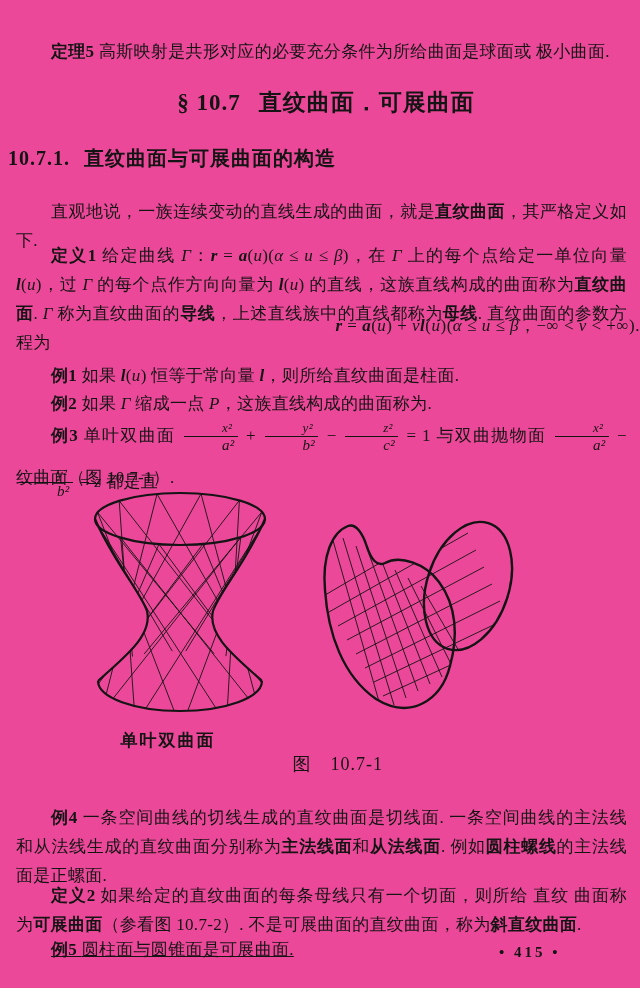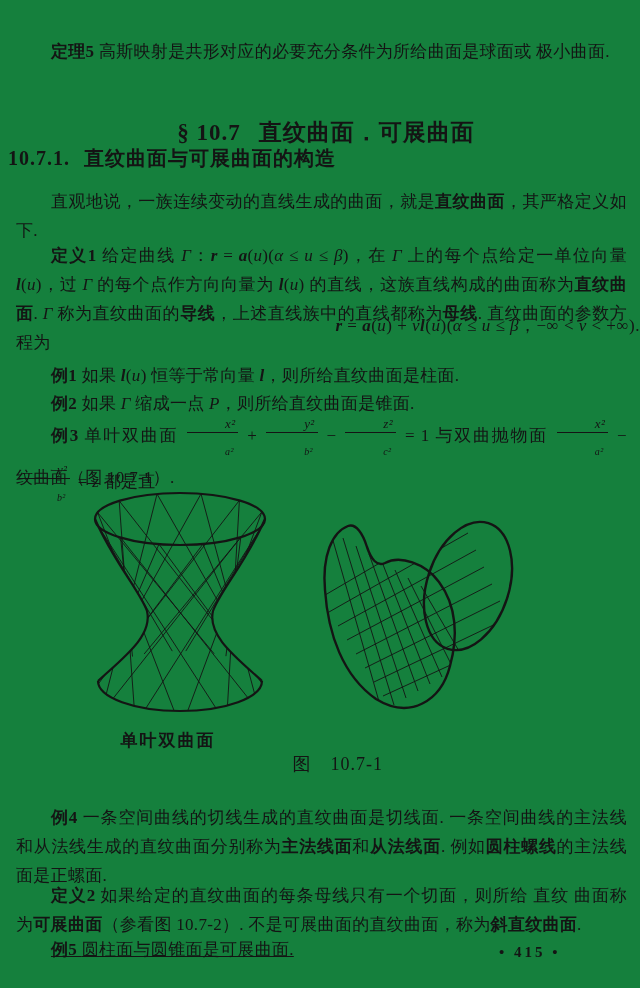--- a/index.html
+++ b/index.html
@@ -1,18 +1,18 @@
 <!DOCTYPE html>
 <html><head>
 <meta charset="utf-8">
 <style>
   html,body{margin:0;padding:0;background:#d9d9d9;}
   .page{
     position:relative; width:640px; height:988px; margin:0 auto;
-    background:#15803d; color:#141414; overflow:hidden;
+    background:#ec4899; color:#141414; overflow:hidden;
     font-family:"Liberation Serif","DejaVu Serif",serif;
   }
   .tblock{
     position:absolute; left:16px; right:13px;
     font-size:17px; line-height:29px; text-align:justify;
     letter-spacing:0.3px;
   }
   .indent{text-indent:35px;}
   .bld{font-weight:700;}
   .ita{font-style:italic;}
@@ -29,54 +29,54 @@
   .h-sub .num{margin-right:14px;font-weight:700;}
   .formula{
     position:absolute; left:0; right:0; text-align:right;
     font-size:17px; letter-spacing:0.5px;
   }
   .frac{
     display:inline-block; vertical-align:middle; 
     line-height:1.05; margin:0 3px; font-style:italic;
   }
   .frac .num{display:block; font-size:13px; padding:0 3px 1px;}
-  .frac .den{display:block; font-size:10px; padding:14px 3px 0; border-top:1.4px solid #141414;}
+  .frac .den{display:block; font-size:15px; padding:1px 3px 0; border-top:1.4px solid #141414;}
   .ex3line{line-height:46px;}
   .figlabel{
     position:absolute; font-size:17px; font-weight:700; letter-spacing:2px;
     text-align:center;
   }
   .figcaption{
     position:absolute; font-size:18px; letter-spacing:1px; text-align:right;
   }
   .pageno{
     position:absolute; font-size:15px; font-weight:700; letter-spacing:3px;
   }
   svg{position:absolute; overflow:visible;}
 </style>
 </head>
 <body>
 
 <div class="page">
 
   <p class="tblock indent" style="top:20px;"><span class="bld">定理5 </span><span> 高斯映射是共形对应的必要充分条件为所给曲面是球面或 极小曲面.</span></p>
 
-  <h1 class="h-section" style="top:102px;padding-left:12px;"><span class="num">§ 10.7</span><span>直纹曲面．可展曲面</span></h1>
+  <h1 class="h-section" style="top:72px;padding-left:12px;"><span class="num">§ 10.7</span><span>直纹曲面．可展曲面</span></h1>
 
   <h2 class="h-sub" style="top:128px;"><span class="num">10.7.1.</span><span>直纹曲面与可展曲面的构造</span></h2>
 
-  <p class="tblock indent" style="top:170px;"><span>直观地说，一族连续变动的直线生成的曲面，就是</span><span class="bld">直纹曲面</span><span>，其严格定义如下.</span></p>
+  <p class="tblock indent" style="top:180px;"><span>直观地说，一族连续变动的直线生成的曲面，就是</span><span class="bld">直纹曲面</span><span>，其严格定义如下.</span></p>
 
   <p class="tblock indent" style="top:224px;"><span class="bld">定义1 </span><span> 给定曲线 </span><span class="ita">Γ</span><span>：</span><span class="bld ita">r</span><span> = </span><span class="bld ita">a</span><span>(</span><span class="ita">u</span><span>)(</span><span class="ita">α</span><span> ≤ </span><span class="ita">u</span><span> ≤ </span><span class="ita">β</span><span>)，在 </span><span class="ita">Γ</span><span> 上的每个点给定一单位向量 </span><span class="bld ita">l</span><span>(</span><span class="ita">u</span><span>)，过 </span><span class="ita">Γ</span><span> 的每个点作方向向量为 </span><span class="bld ita">l</span><span>(</span><span class="ita">u</span><span>)</span><span> 的直线，这族直线构成的曲面称为</span><span class="bld">直纹曲面</span><span>. </span><span class="ita">Γ</span><span> 称为直纹曲面的</span><span class="bld">导线</span><span>，上述直线族中的直线都称为</span><span class="bld">母线</span><span>. 直纹曲面的参数方程为</span></p>
 
   <div class="formula" style="top:314px;"><span class="bld ita">r</span><span> = </span><span class="bld ita">a</span><span>(</span><span class="ita">u</span><span>) + </span><span class="ita">v</span><span class="bld ita">l</span><span>(</span><span class="ita">u</span><span>)(</span><span class="ita">α</span><span> ≤ </span><span class="ita">u</span><span> ≤ </span><span class="ita">β</span><span>，−∞ &lt; </span><span class="ita">v</span><span> &lt; +∞).</span></div>
 
   <p class="tblock indent" style="top:344px;"><span class="bld">例1 </span><span> 如果 </span><span class="bld ita">l</span><span>(</span><span class="ita">u</span><span>) 恒等于常向量 </span><span class="bld ita">l</span><span>，则所给直纹曲面是柱面.</span></p>
 
-  <p class="tblock indent" style="top:372px;"><span class="bld">例2 </span><span> 如果 </span><span class="ita">Γ</span><span> 缩成一点 </span><span class="ita">P</span><span>，则所给直纹曲面是锥面.</span></p>
+  <p class="tblock indent" style="top:372px;"><span class="bld">例2 </span><span> 如果 </span><span class="ita">Γ</span><span> 缩成一点 </span><span class="ita">P</span><span>，这族直线构成的曲面称为.</span></p>
 
   <p class="tblock indent ex3line" style="top:396px;"><span class="bld">例3 </span><span> 单叶双曲面 </span><span class="frac"><span class="num">x²</span><span class="den">a²</span></span><span> + </span><span class="frac"><span class="num">y²</span><span class="den">b²</span></span><span> − </span><span class="frac"><span class="num">z²</span><span class="den">c²</span></span><span> = 1  与双曲抛物面 </span><span class="frac"><span class="num">x²</span><span class="den">a²</span></span><span> − </span><span class="frac"><span class="num">y²</span><span class="den">b²</span></span><span> = </span><span class="ita">z</span><span>  都是直</span></p>
 
   <p class="tblock" style="top:446px;"><span>纹曲面（图 10.7-1）.</span></p>
 
   <svg id="fig-hyperboloid" style="left:85px; top:486px;" width="200" height="235" viewBox="0 0 200 235">
       <defs>
         <clipPath id="hclip">
           <path d="M10,33 A85,26 0 0 1 180,33 C162,75 135,105 128,125 C122,150 152,172 177,195 A82,30 0 0 1 13,195 C38,172 68,150 62,125 C55,105 28,75 10,33 Z"></path>
         </clipPath>

